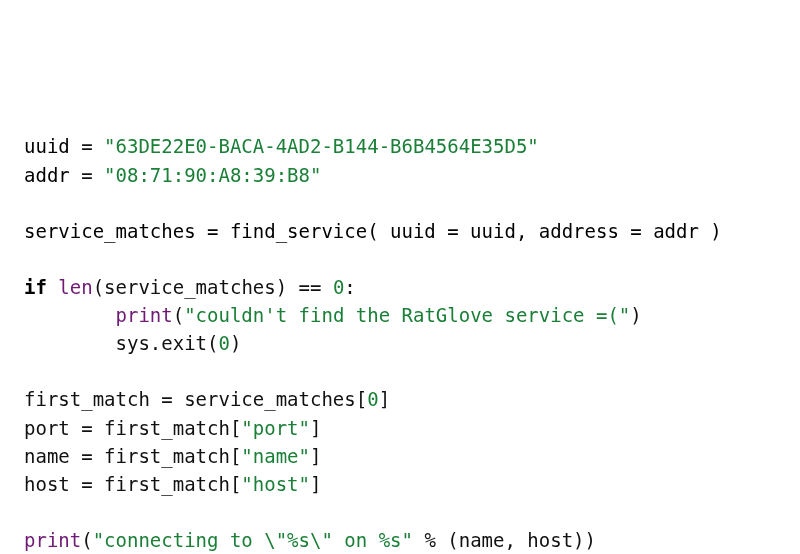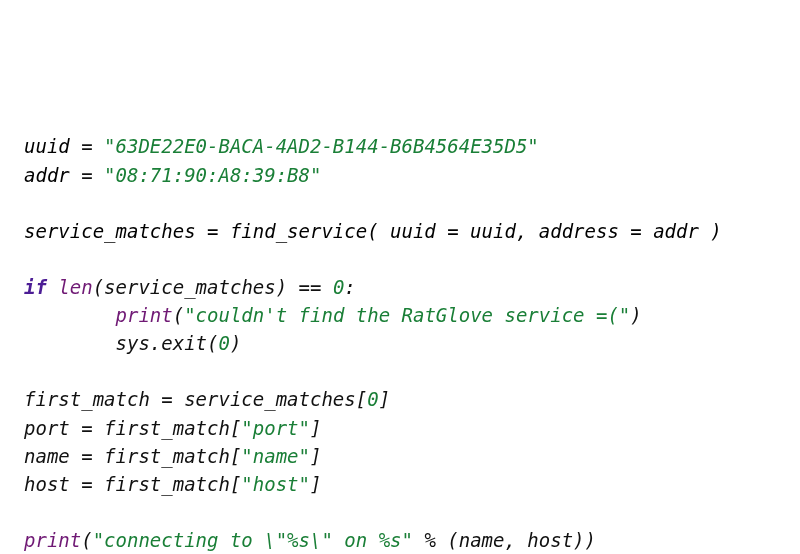--- a/index.html
+++ b/index.html
@@ -9,25 +9,25 @@
     font-family: "Menlo", "Consolas", "DejaVu Sans Mono", monospace;
     font-size: 19px;
     line-height: 1.48;
     color: #111;
     white-space: pre;
     width: 800px;
     height: 554px;
     box-sizing: border-box;
   }
   .s  { color: #1a7f37; }   
-  .k  { color: #4c1d95; font-weight: bold; }  
+  .k  { color: #000000; font-weight: bold; }  
   .fn { color: #000000; }   
   .bi { color: #701a75; }   
   .n  { color: #1a7f37; }
-  .line { display:block;font-style:italic; }
+  .line { display:block; }
 </style>
 </head>
 <body>
 
 
 
 <span class="line"><span class="fn">uuid</span><span> = </span><span class="s">"63DE22E0-BACA-4AD2-B144-B6B4564E35D5"</span></span><span class="line"><span class="fn">addr</span><span> = </span><span class="s">"08:71:90:A8:39:B8"</span></span><span class="line"> </span><span class="line"><span class="fn">service_matches = find_service( uuid = uuid, address = addr )</span></span><span class="line"> </span><span class="line"><span class="k">if</span><span> </span><span class="bi">len</span><span>(service_matches) == </span><span class="n">0</span><span>:</span></span><span class="line"><span>        </span><span class="bi">print</span><span>(</span><span class="s">"couldn't find the RatGlove service =("</span><span>)</span></span><span class="line"><span>        </span><span>sys.exit(</span><span class="n">0</span><span>)</span></span><span class="line"> </span><span class="line"><span>first_match = service_matches[</span><span class="n">0</span><span>]</span></span><span class="line"><span>port = first_match[</span><span class="s">"port"</span><span>]</span></span><span class="line"><span>name = first_match[</span><span class="s">"name"</span><span>]</span></span><span class="line"><span>host = first_match[</span><span class="s">"host"</span><span>]</span></span><span class="line"> </span><span class="line"><span class="bi">print</span><span>(</span><span class="s">"connecting to \"%s\" on %s"</span><span> % (name, host))</span></span>
 
 
 

